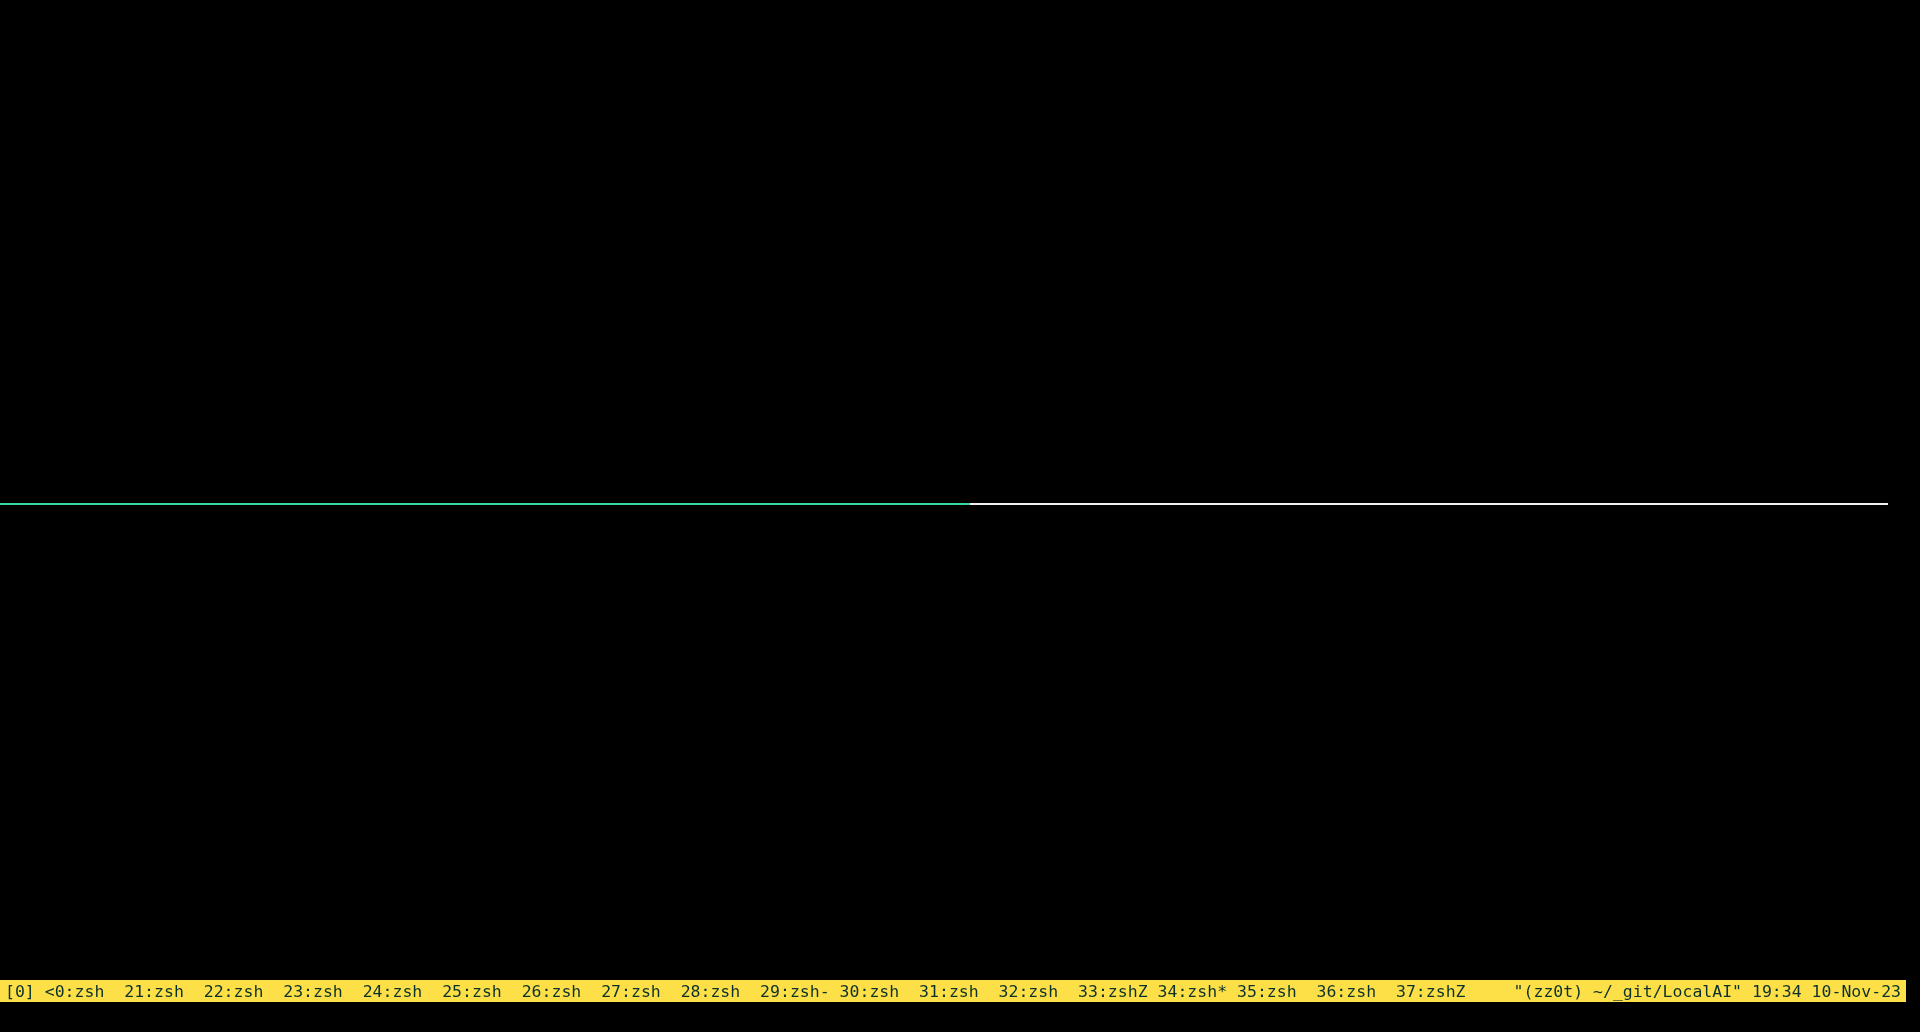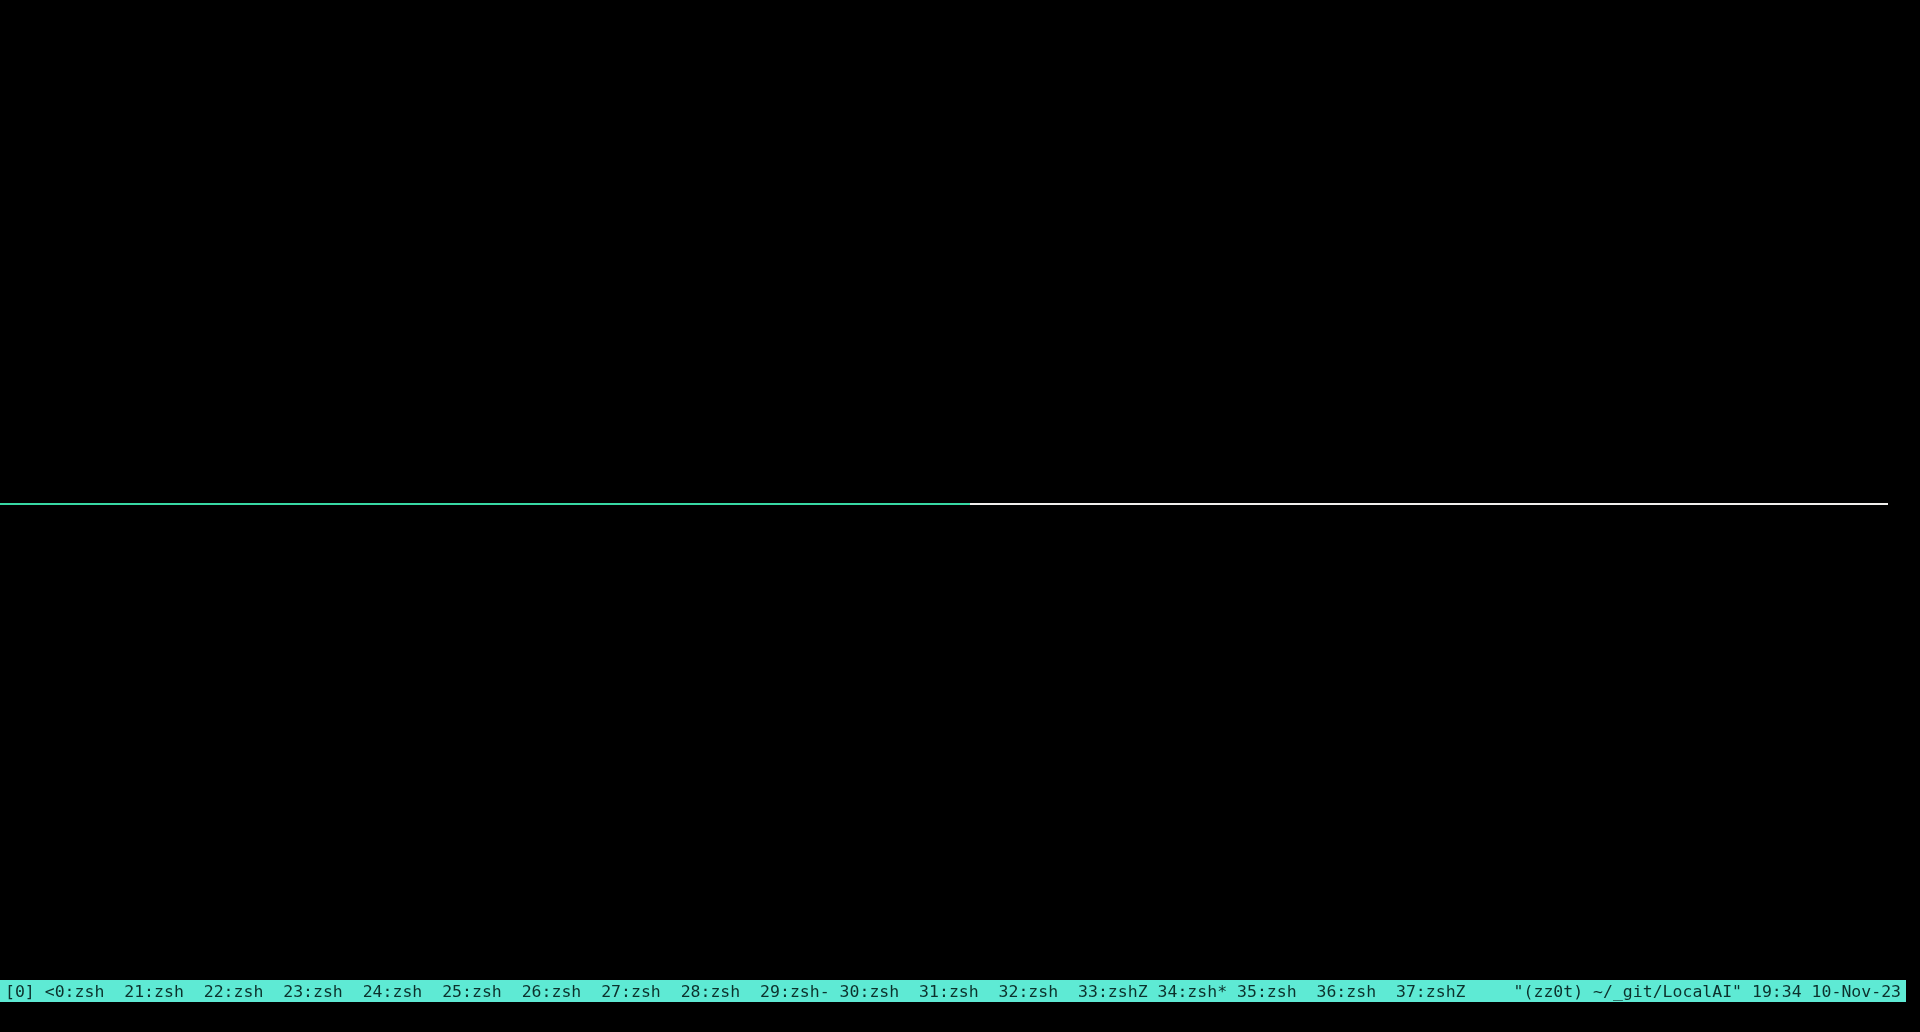--- a/index.html
+++ b/index.html
@@ -7,21 +7,21 @@
     position:relative;width:1920px;height:1032px;background:#000;overflow:hidden;
     font-family:"DejaVu Sans Mono",monospace;font-size:16.5px;line-height:21px;color:#e6e6e3;
   }
   .pane-top{position:absolute;top:42px;left:30px;right:30px;}
   .pane-log{position:absolute;top:537px;left:30px;right:0;}
   .row{height:21px;white-space:pre;overflow:hidden;}
   .divider{position:absolute;top:503px;left:0;width:1888px;height:2px;display:flex;}
   .divider-active{width:970px;background:#38d8a4;}
   .divider-rest{flex:1;background:#f0efed;}
   .statusbar{
-    position:absolute;left:0;top:980px;width:1906px;height:22px;background:#5eead4;color:#0c312c;
+    position:absolute;left:0;top:980px;width:1906px;height:22px;background:#fde047;color:#0c312c;
     display:flex;justify-content:space-between;align-items:center;padding:0 5px;box-sizing:border-box;
     white-space:pre;font-size:16.5px;
   }
   .sb-left{white-space:pre;}
 </style>
 </head>
 <body>
 
 <div class="screen">
 

